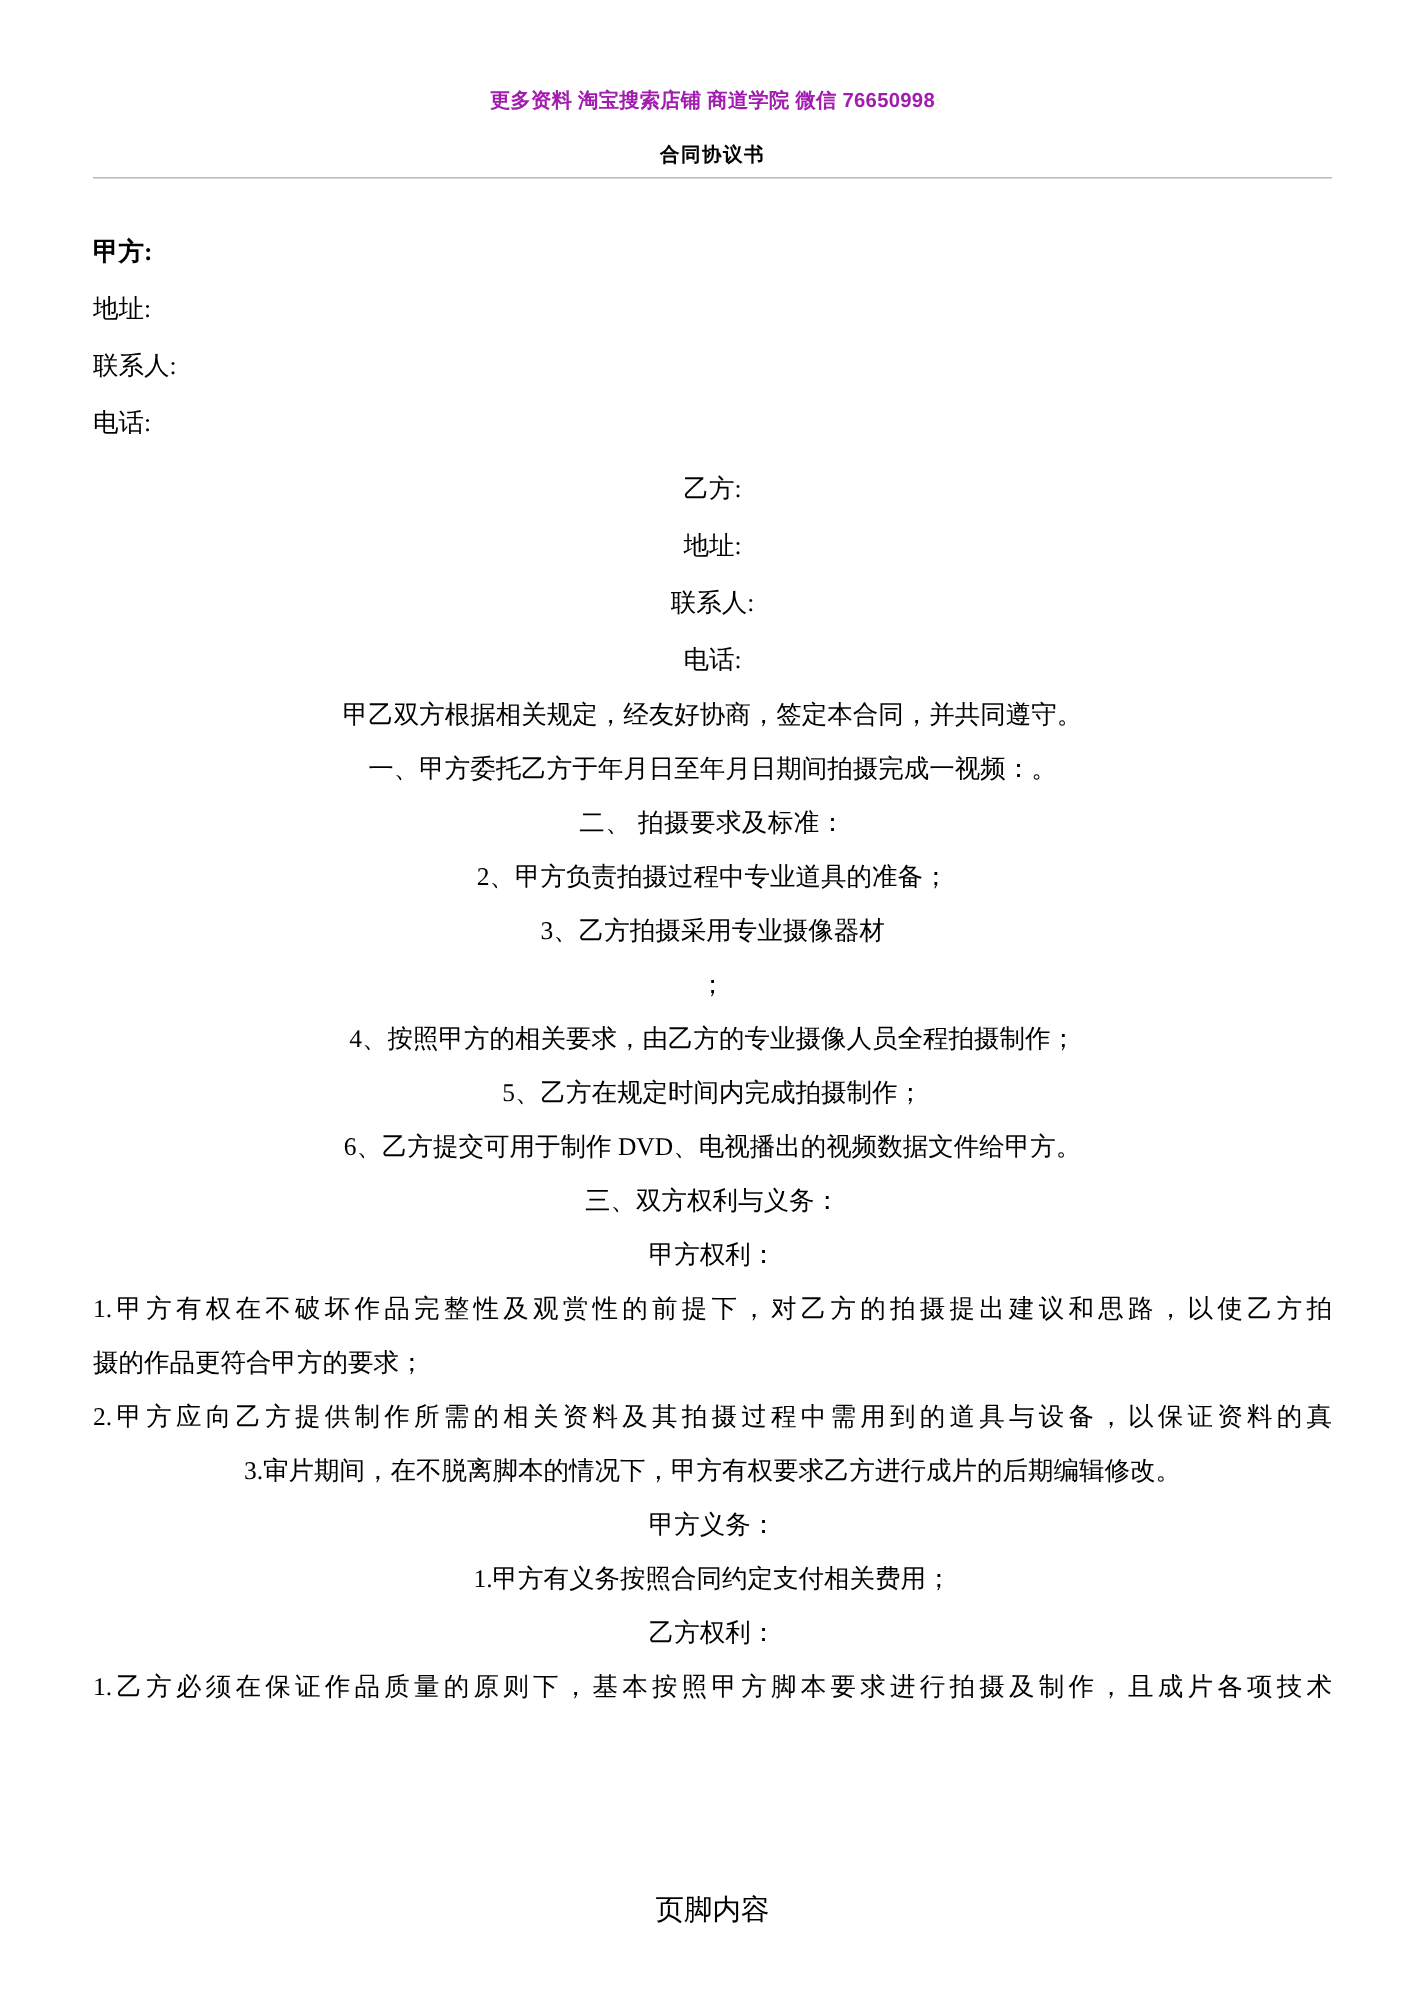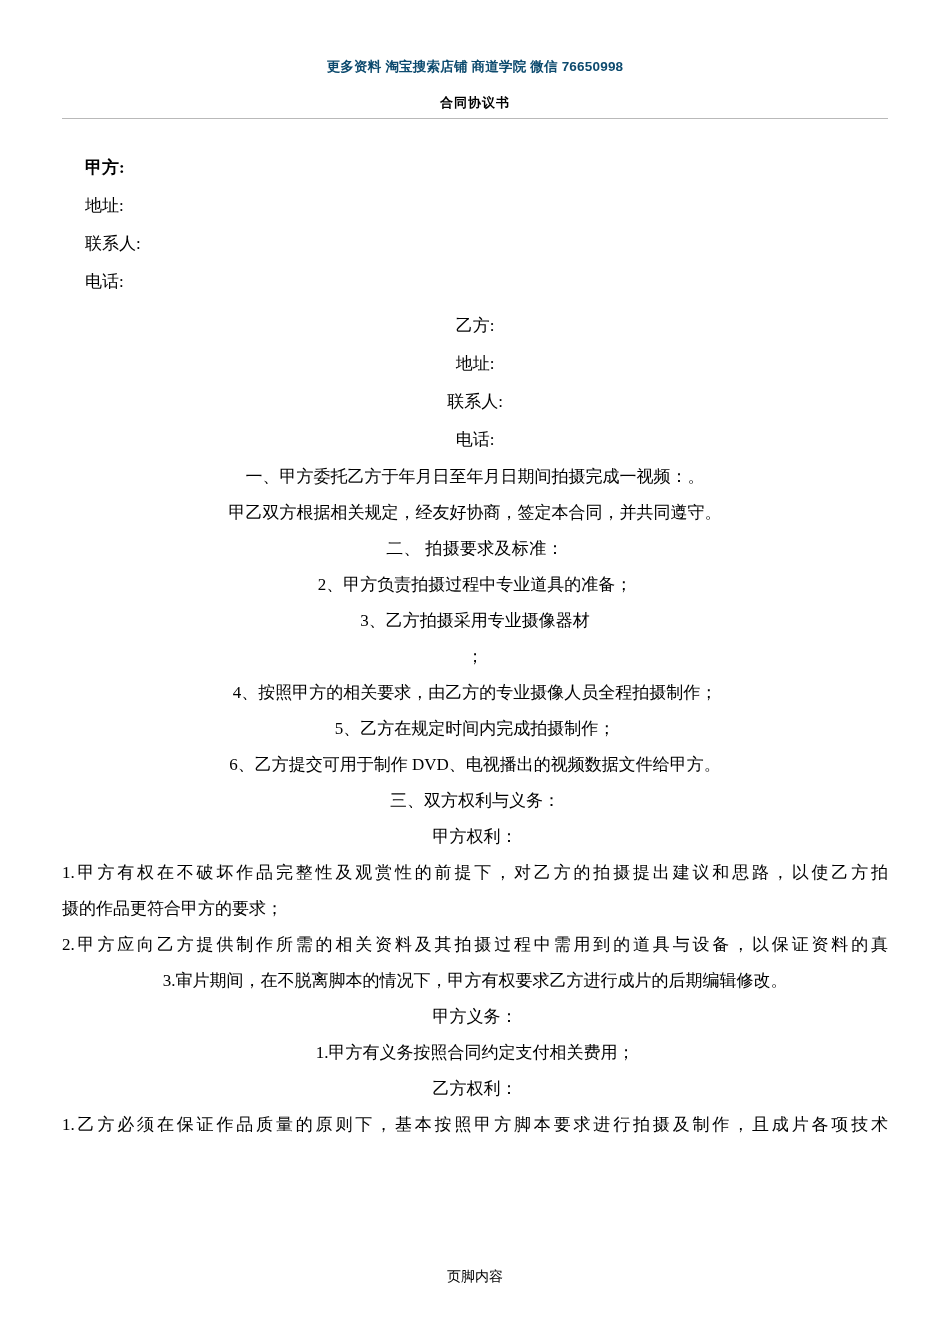--- a/index.html
+++ b/index.html
@@ -21,38 +21,38 @@
     box-sizing: border-box;
     padding: 58px 62px 0 62px;
     position: relative;
   }
   .header-note {
     text-align: center;
     font-family: "Liberation Sans", "DejaVu Sans", sans-serif;
     font-size: 13.5px;
     font-weight: bold;
     letter-spacing: 0.2px;
-    color: #0c4a6e;
+    color: #a21caf;
     margin: 0 0 18px 0;
   }
   .doc-title {
     text-align: center;
     font-family: "Liberation Sans", "DejaVu Sans", sans-serif;
     font-size: 13px;
     font-weight: bold;
     letter-spacing: 1px;
     margin: 0 0 6px 0;
   }
   .title-rule {
     border: 0;
     border-top: 1px solid #b9b9b9;
     margin: 0 0 30px 0;
   }
   .party-a-block {
-    margin-left: 23px;
+    margin-left: 0;
   }
   .party-a-block .line {
     font-size: 17px;
     line-height: 38px;
     text-align: left;
   }
   .party-a-block .line.bold {
     font-weight: bold;
   }
   .centered-block .line {
@@ -79,21 +79,21 @@
     margin: 0;
   }
   .wrap-para .l1 { display: block; text-align: justify; text-align-last: justify; }
   .wrap-para .l2 { display: block; text-align: left; }
   .footer {
     position: absolute;
     left: 0;
     right: 0;
     bottom: 58px;
     text-align: center;
-    font-size: 14px;
+    font-size: 19px;
     font-family: Liberation Serif, serif;
     margin-top: 48px;
   }
   .spacer-sm { height: 6px; }
 </style>
 </head>
 <body>
 
 <div class="page">
 
@@ -112,22 +112,22 @@
   <div class="spacer-sm"></div>
 
   <div class="centered-block">
     <div class="line bold">乙方:</div>
     <div class="line">地址:</div>
     <div class="line">联系人:</div>
     <div class="line">电话:</div>
   </div>
 
   <div class="body-block">
+    <p class="para">甲乙双方根据相关规定，经友好协商，签定本合同，并共同遵守。</p>
     <p class="para">一、甲方委托乙方于年月日至年月日期间拍摄完成一视频：。</p>
-    <p class="para">甲乙双方根据相关规定，经友好协商，签定本合同，并共同遵守。</p>
     <p class="para indent-tab">二、    拍摄要求及标准：</p>
     <p class="para">2、甲方负责拍摄过程中专业道具的准备；</p>
     <p class="para">3、乙方拍摄采用专业摄像器材</p>
     <p class="para">；</p>
     <p class="para">4、按照甲方的相关要求，由乙方的专业摄像人员全程拍摄制作；</p>
     <p class="para">5、乙方在规定时间内完成拍摄制作；</p>
     <p class="para">6、乙方提交可用于制作 DVD、电视播出的视频数据文件给甲方。</p>
     <p class="para">三、双方权利与义务：</p>
     <p class="para">甲方权利：</p>
 

